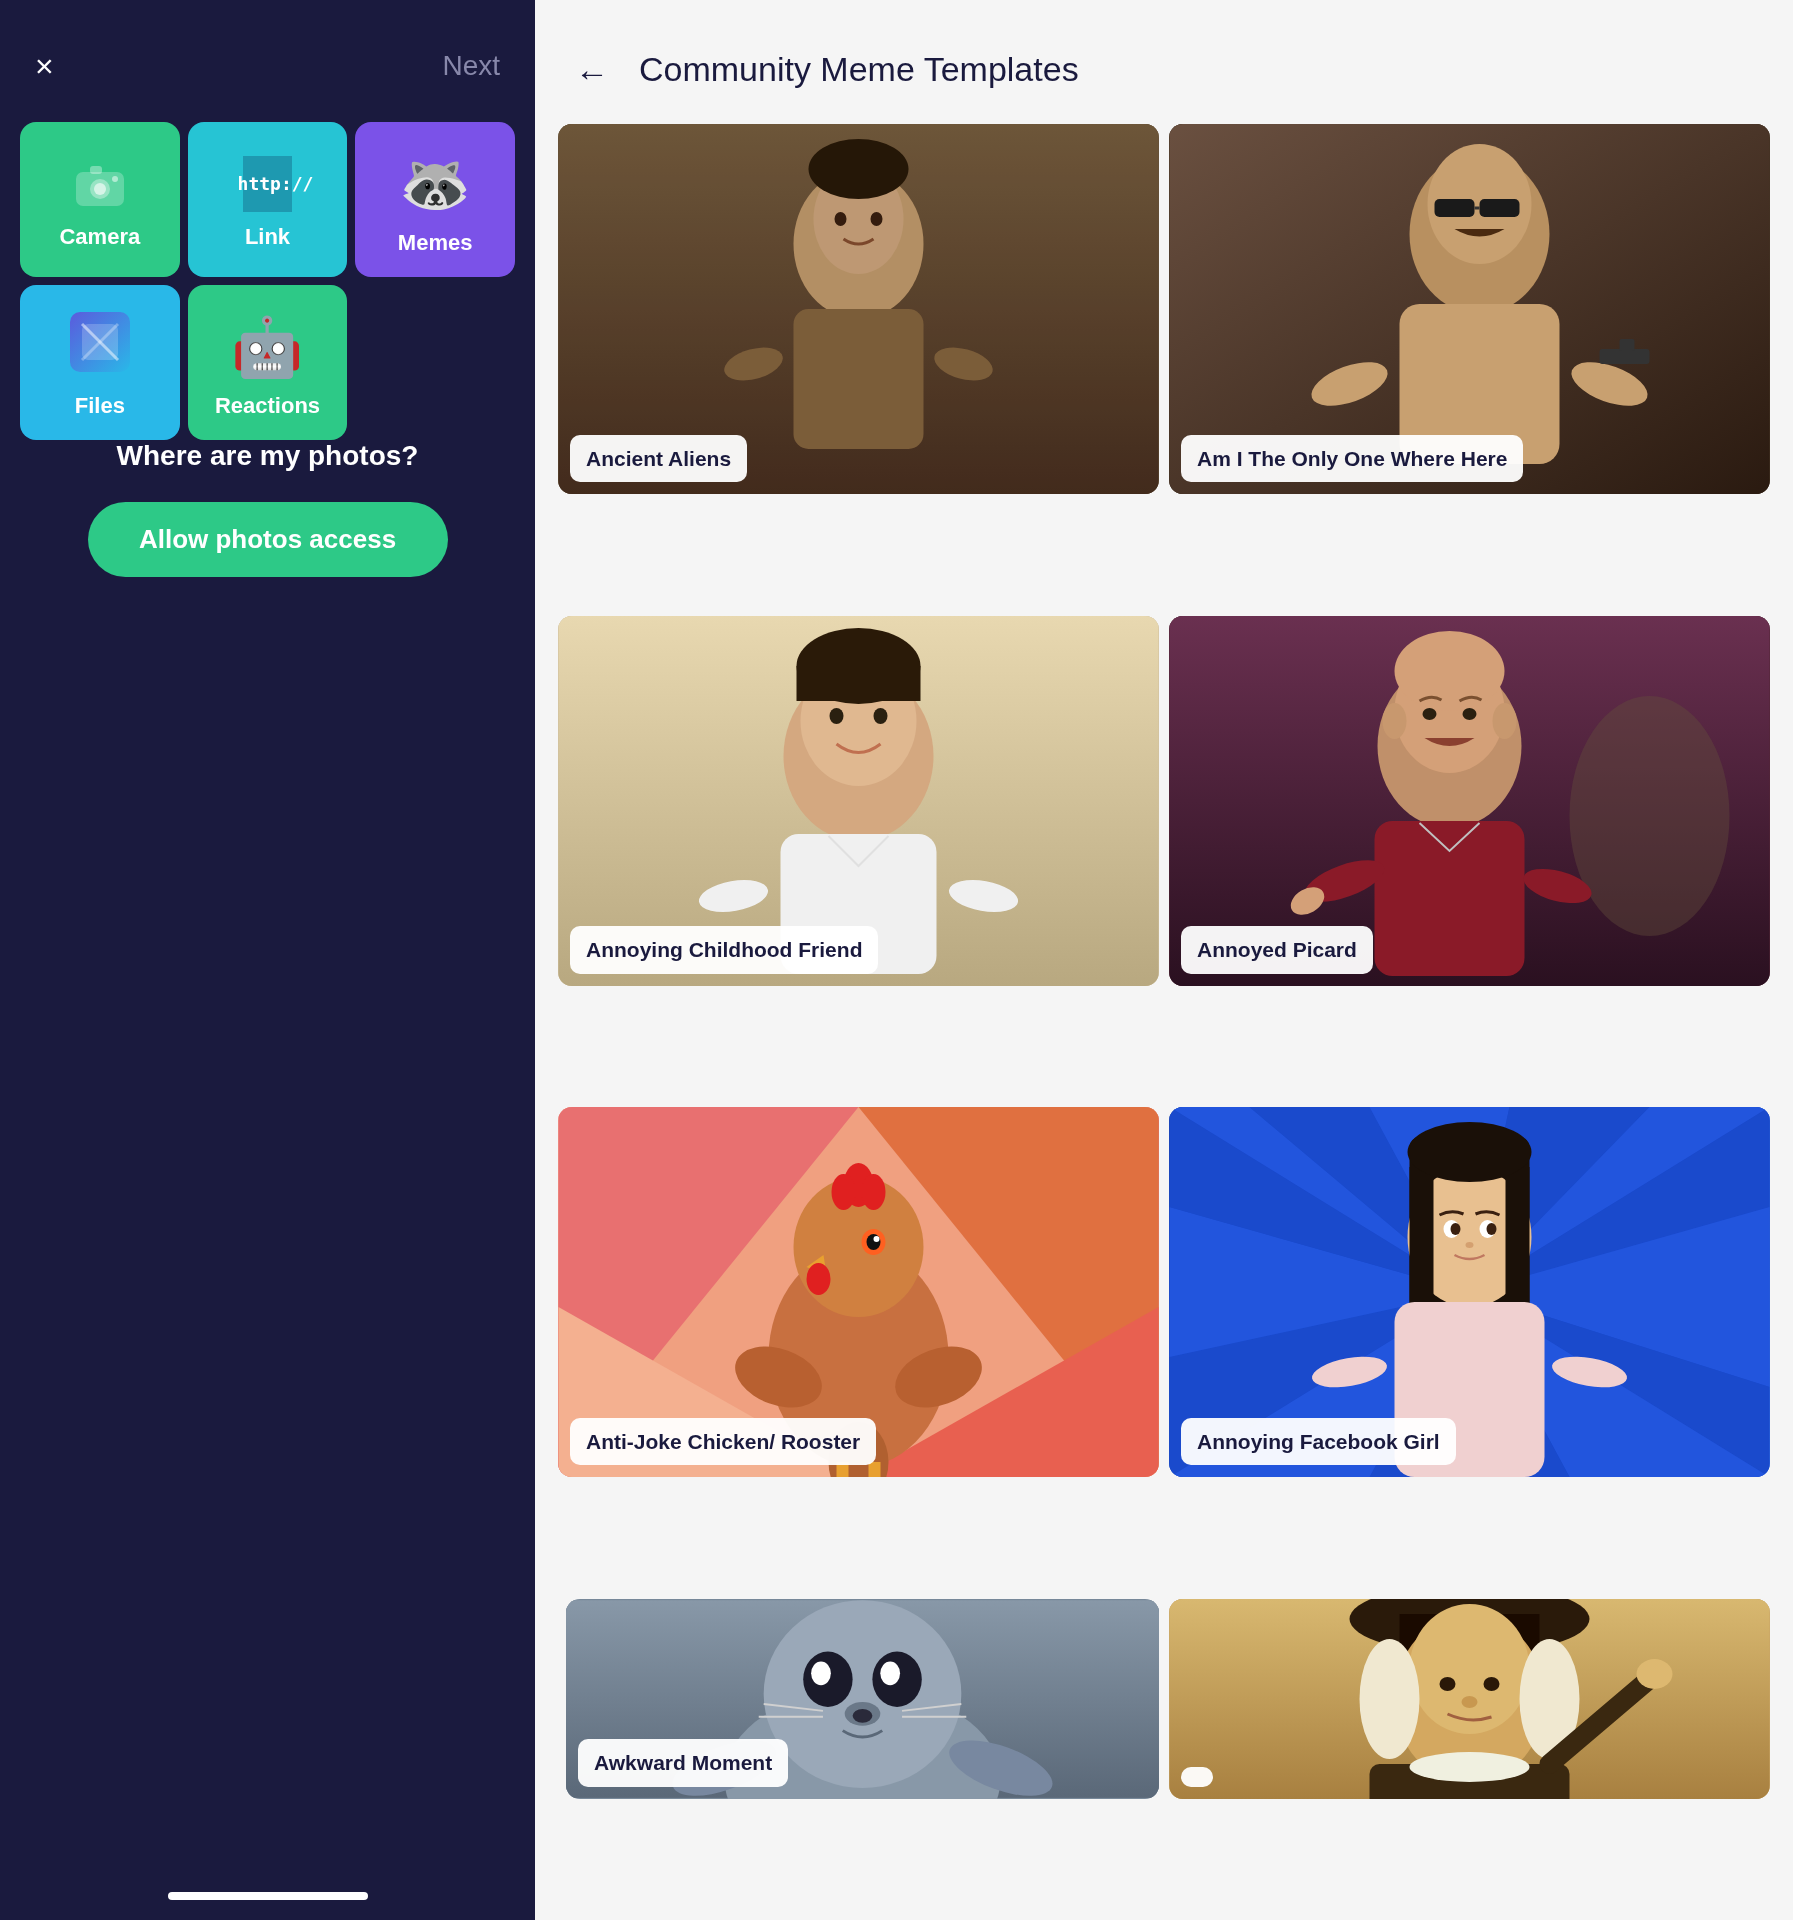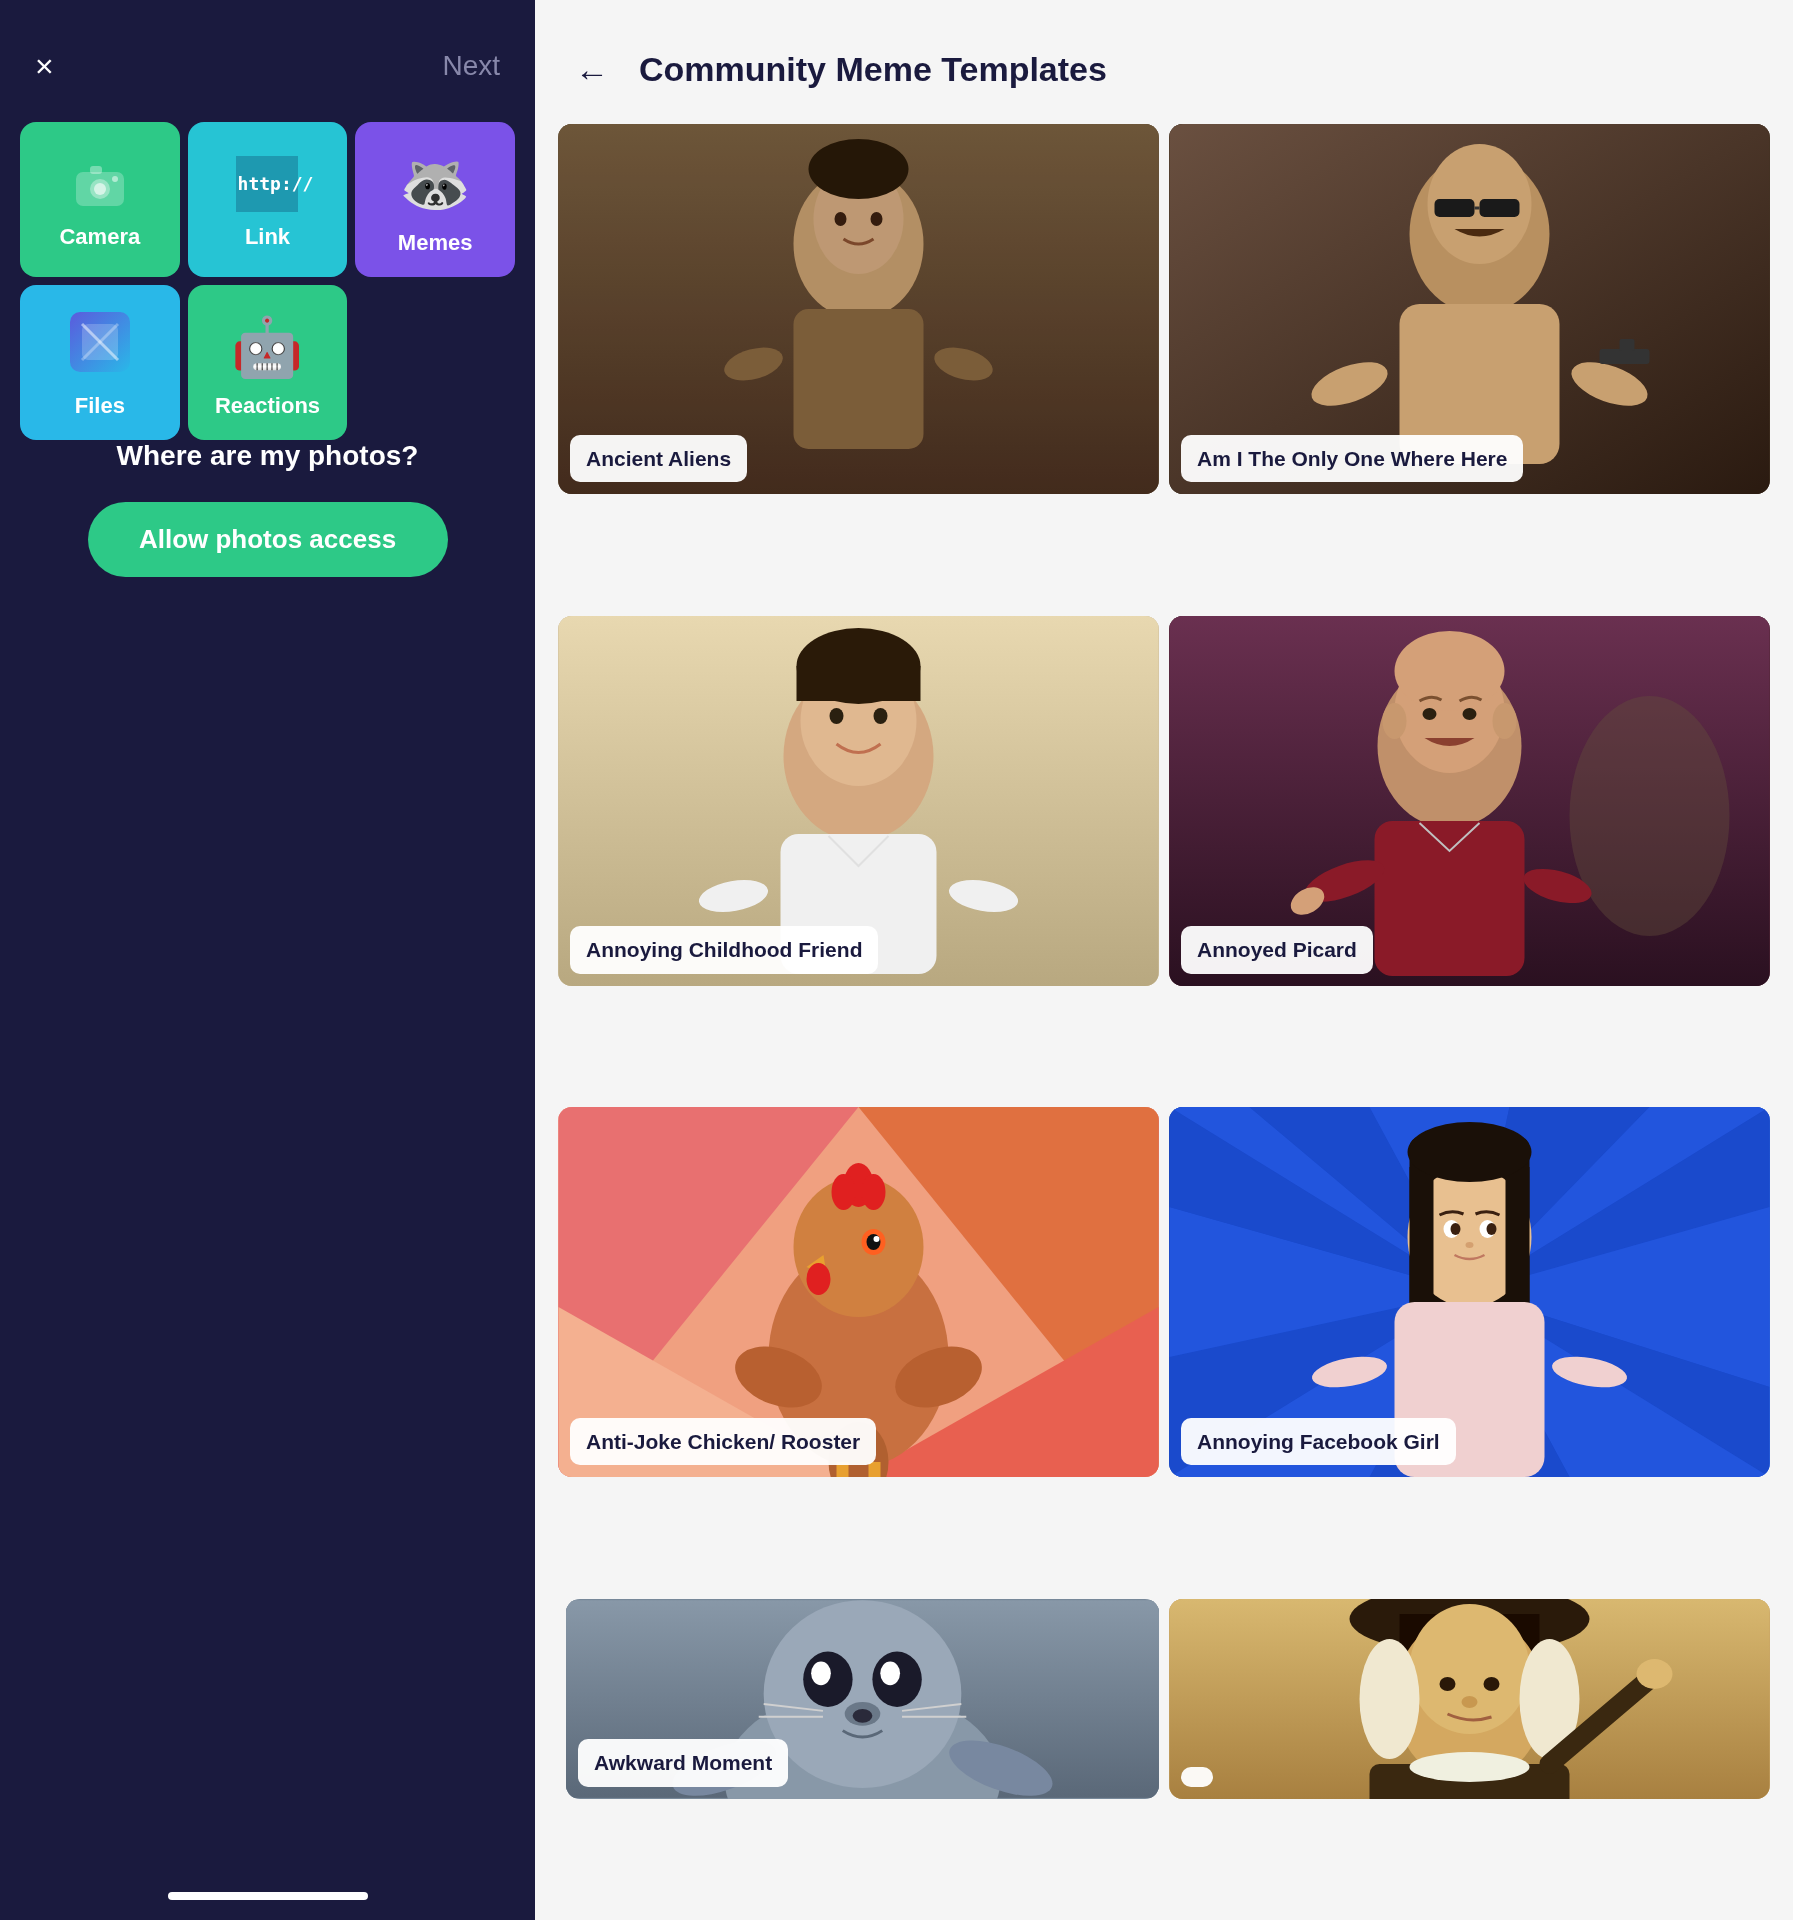--- a/index.html
+++ b/index.html
@@ -86,21 +86,21 @@
     .files-item { background: #29b8e8; gap: 9px; }
     .reactions-item { background: #2dc987; }
 
     
     .camera-icon-svg { width: 56px; height: 56px; }
 
     
     .link-icon-box {
       background: #1e99b0;
       border-radius: 0;
-      width: 62px;
+      width: 49px;
       height: 56px;
       display: flex;
       align-items: center;
       justify-content: center;
       font-size: 18px;
       color: white;
       font-family: monospace;
       font-weight: bold;
       padding-left: 16px;
     }
@@ -182,21 +182,21 @@
       color: #1a1a3e;
       cursor: pointer;
       margin-right: 30px;
       background: none;
       border: none;
       font-weight: 300;
     }
 
     .right-title {
       font-size: 34px;
-      font-weight: 700;
+      font-weight: 400;
       color: #1a1a3e;
     }
 
     .meme-grid {
       display: grid;
       grid-template-columns: 1fr 1fr;
       gap: 10px;
       padding: 10px 23px;
       overflow-y: auto;
       flex: 1;

